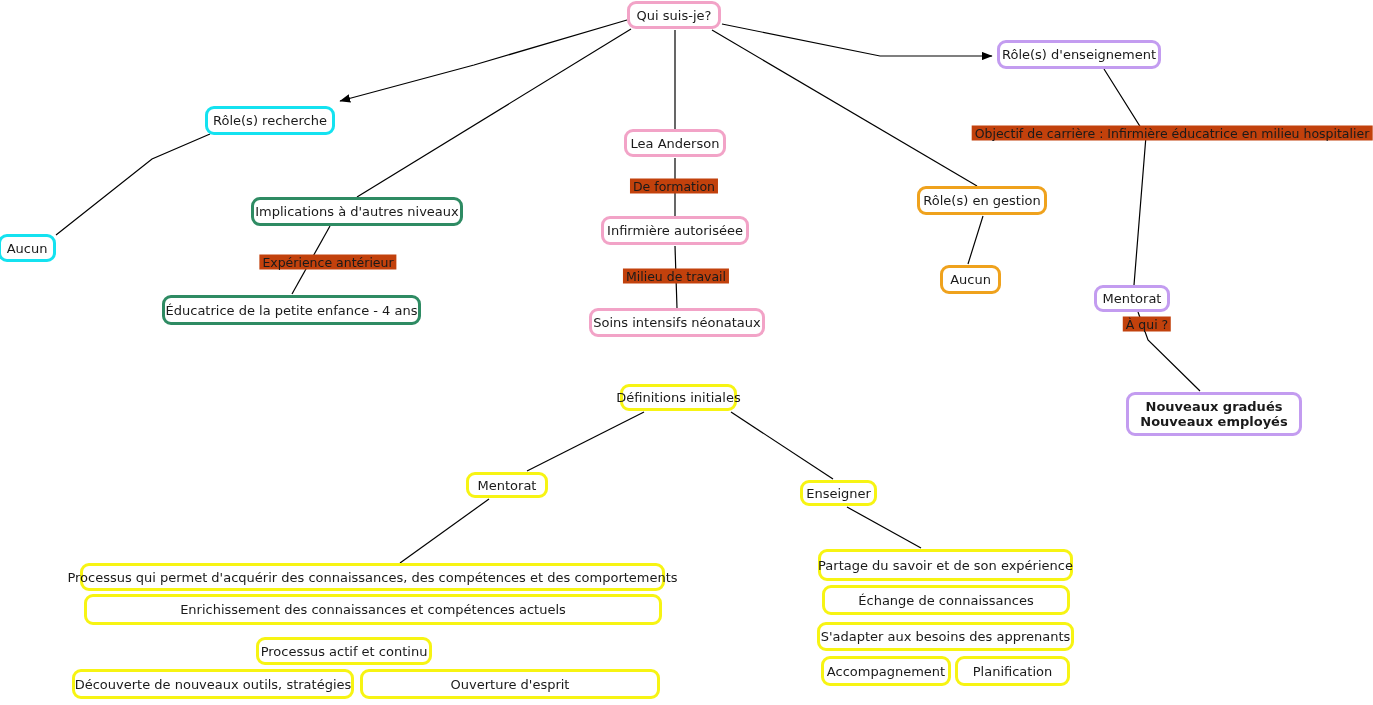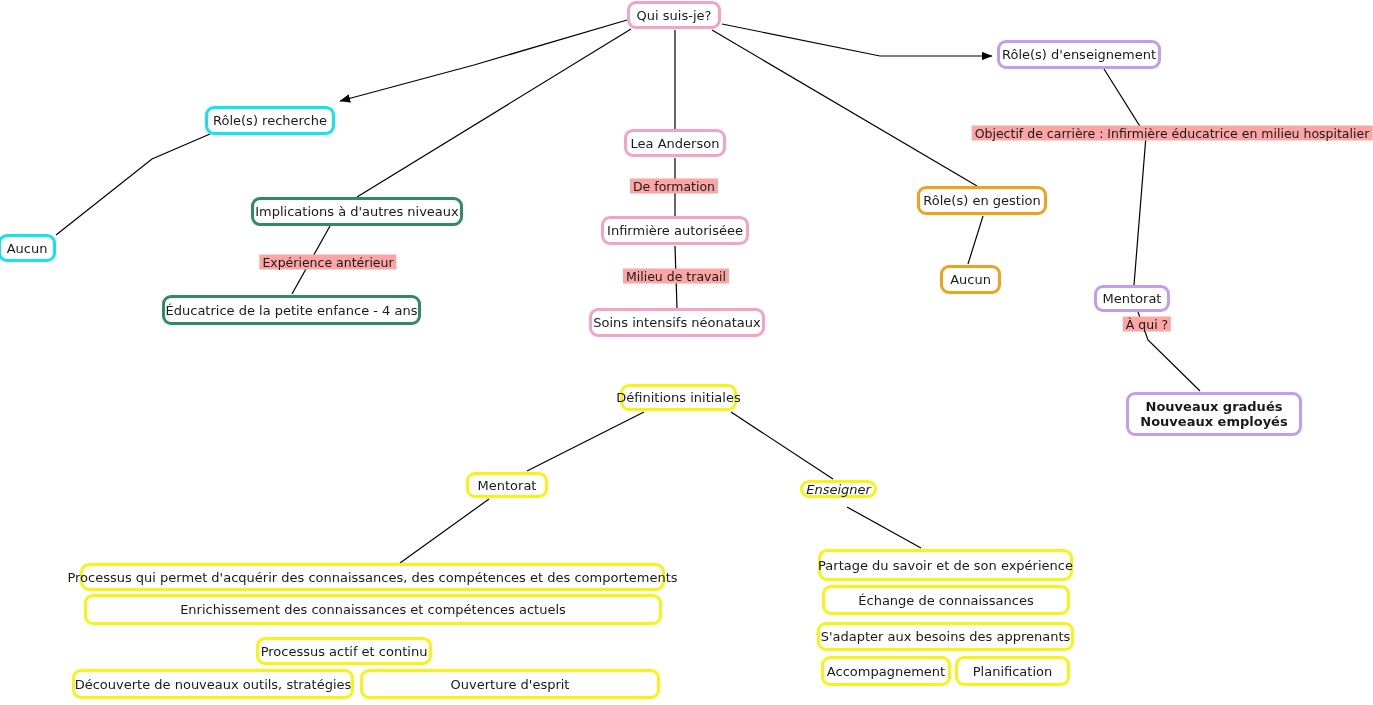--- a/index.html
+++ b/index.html
@@ -46,21 +46,21 @@
   .node.cyan    { border-color: #14e2f0; }
   .node.green   { border-color: #2e8b63; }
   .node.purple  { border-color: #c39cf0; }
   .node.orange  { border-color: #efa21d; }
   .node.yellow  { border-color: #f7f413; }
   .edge-label {
     position: absolute;
     font-size: 12.5px;
     line-height: 15px;
     color: #1a1a1a;
-    background: #fca5a5;
+    background: #c2410c;
     white-space: pre;
     padding: 0 3px;
     z-index: 3;
     transform: translate(-50%, -50%);
   }
 </style>
 </head>
 <body>
 
 <div id="canvas">
@@ -101,21 +101,21 @@
       <div class="node cyan" style="left: -2px; top: 234px; width: 58px; height: 28px;">Aucun</div>
       <div class="node pink" style="left: 601px; top: 216px; width: 148px; height: 29px;">Infirmière autoriséee</div>
       <div class="node orange" style="left: 940px; top: 265px; width: 61px; height: 29px;">Aucun</div>
       <div class="node purple" style="left: 1094px; top: 285px; width: 76px; height: 27px;">Mentorat</div>
       <div class="node green" style="left: 162px; top: 295px; width: 259px; height: 30px;">Éducatrice de la petite enfance - 4 ans</div>
       <div class="node pink" style="left: 589px; top: 308px; width: 176px; height: 29px;">Soins intensifs néonataux</div>
       <div class="node yellow" style="left: 620px; top: 384px; width: 117px; height: 27px; text-align: right;">Définitions initiales</div>
       <div class="node purple" style="left: 1126px; top: 392px; width: 176px; height: 44px; font-weight: bold;">Nouveaux gradués
 Nouveaux employés</div>
       <div class="node yellow" style="left: 466px; top: 472px; width: 82px; height: 26px;">Mentorat</div>
-      <div class="node yellow" style="left: 800px; top: 480px; width: 77px; height: 18px; font-style: italic;">Enseigner</div>
+      <div class="node yellow" style="left: 800px; top: 480px; width: 77px; height: 26px;">Enseigner</div>
       <div class="node yellow" style="left: 818px; top: 549px; width: 255px; height: 32px;">Partage du savoir et de son expérience</div>
       <div class="node yellow" style="left: 80px; top: 563px; width: 585px; height: 28px;">Processus qui permet d'acquérir des connaissances, des compétences et des comportements</div>
       <div class="node yellow" style="left: 822px; top: 585px; width: 248px; height: 30px;">Échange de connaissances</div>
       <div class="node yellow" style="left: 84px; top: 594px; width: 578px; height: 31px;">Enrichissement des connaissances et compétences actuels</div>
       <div class="node yellow" style="left: 817px; top: 622px; width: 257px; height: 29px;">S'adapter aux besoins des apprenants</div>
       <div class="node yellow" style="left: 256px; top: 637px; width: 176px; height: 28px;">Processus actif et continu</div>
       <div class="node yellow" style="left: 821px; top: 656px; width: 130px; height: 30px;">Accompagnement</div>
       <div class="node yellow" style="left: 955px; top: 656px; width: 115px; height: 30px;">Planification</div>
       <div class="node yellow" style="left: 72px; top: 669px; width: 282px; height: 30px;">Découverte de nouveaux outils, stratégies</div>
       <div class="node yellow" style="left: 360px; top: 669px; width: 300px; height: 30px;">Ouverture d'esprit</div>

